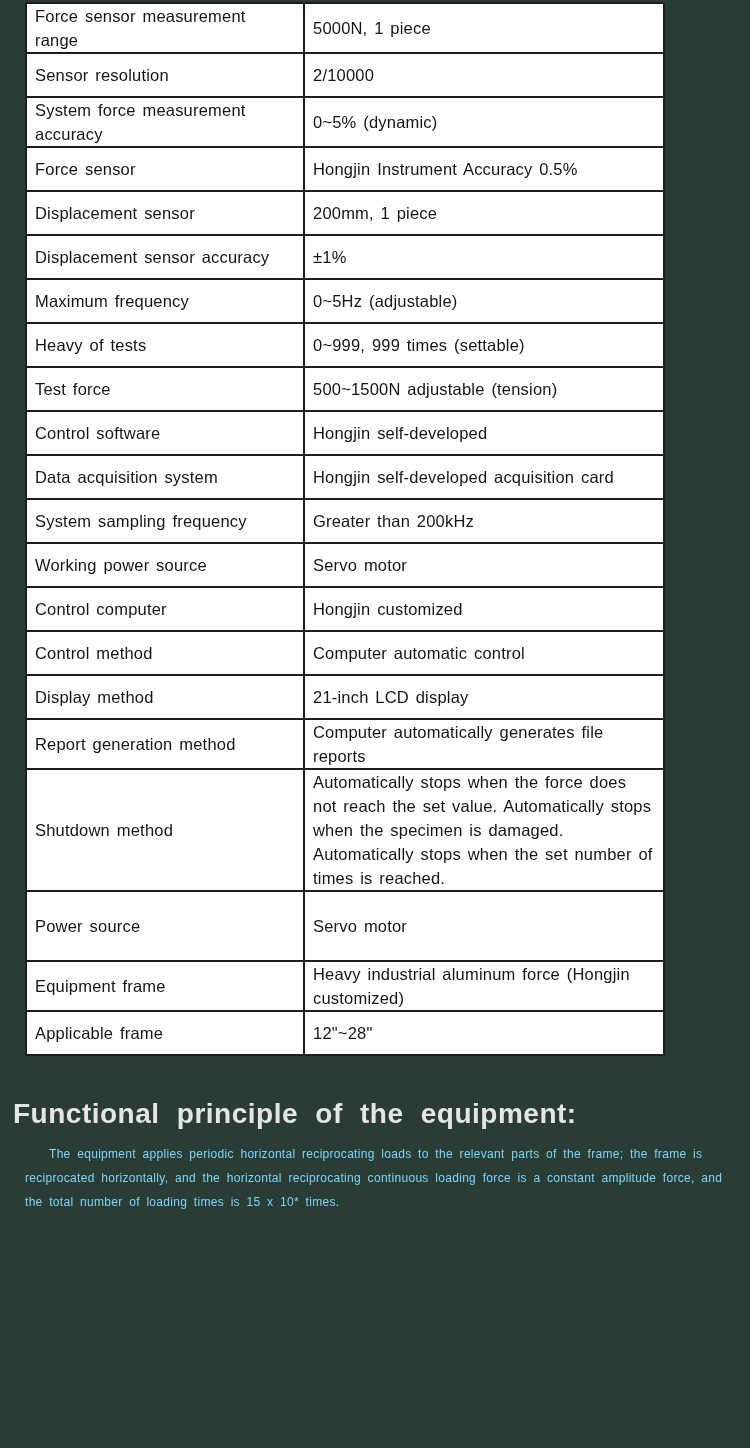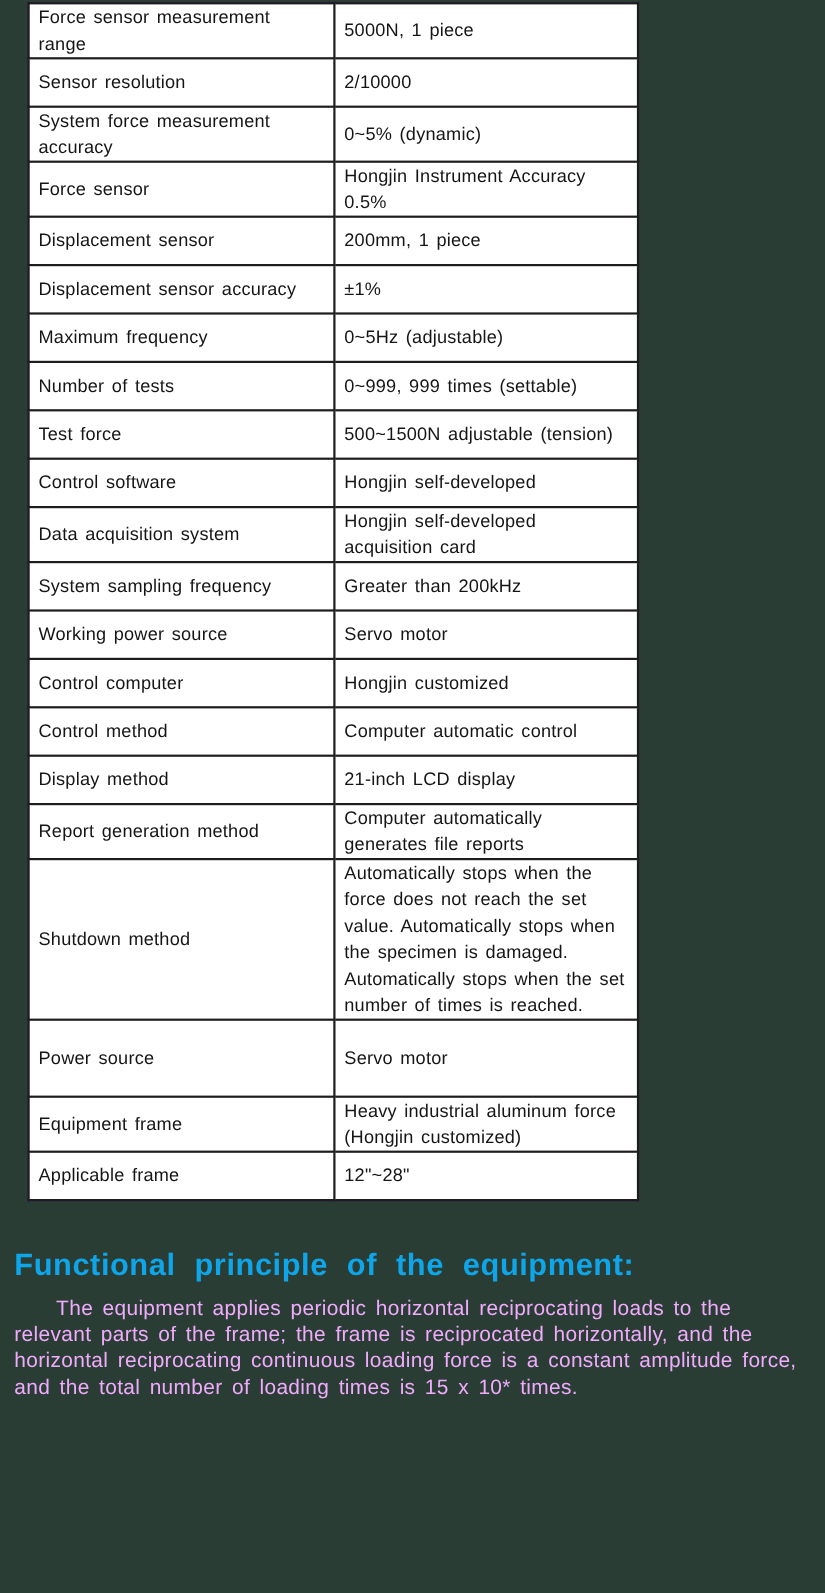--- a/index.html
+++ b/index.html
@@ -15,22 +15,22 @@
     width: 750px;
     height: 1448px;
     position: relative;
   }
 
   
   table.spec-table {
     border-collapse: collapse;
     table-layout: fixed;
     margin: 2px 0 0 25px;
-    width: 556px;
-    background: #4c1d95;
+    width: 640px;
+    background: #14b8a6;
   }
   table.spec-table col.c1 { width: 278px; }
   table.spec-table td {
     border: 2px solid #1d1d1d;
     background: #ffffff;
     color: #151515;
     font-size: 16.5px;
     line-height: 24px;
     padding: 0 8px;
     height: 44px;
@@ -48,30 +48,30 @@
   .section {
     margin: 42px 13px 0 13px;
     color: #e6eae6;
   }
   .section h2 {
     margin: 0;
     font-size: 28px;
     font-weight: bold;
     letter-spacing: 0.5px;
     word-spacing: 9px;
-    color: #0ea5e9;
+    color: #e5e5e5;
   }
   .section p {
-    margin: 12px 0 0 0;
-    font-size: 19px;
+    margin: 12px 0 0 12px;
+    font-size: 12px;
     line-height: 24px;
     letter-spacing: 0.3px;
     word-spacing: 3px;
     text-indent: 2em;
-    color: #f0abfc;
+    color: #7dd3fc;
   }
 </style>
 </head>
 <body>
 
 <div class="page">
 
   <table class="spec-table">
     <colgroup>
       <col class="c1">
@@ -101,21 +101,21 @@
       </tr>
         <tr>
         <td class="label">Displacement sensor accuracy</td>
         <td class="value">±1%</td>
       </tr>
         <tr>
         <td class="label">Maximum frequency</td>
         <td class="value">0~5Hz (adjustable)</td>
       </tr>
         <tr>
-        <td class="label">Number of tests</td>
+        <td class="label">Heavy of tests</td>
         <td class="value">0~999, 999 times (settable)</td>
       </tr>
         <tr>
         <td class="label">Test force</td>
         <td class="value">500~1500N adjustable (tension)</td>
       </tr>
         <tr>
         <td class="label">Control software</td>
         <td class="value">Hongjin self-developed</td>
       </tr>

